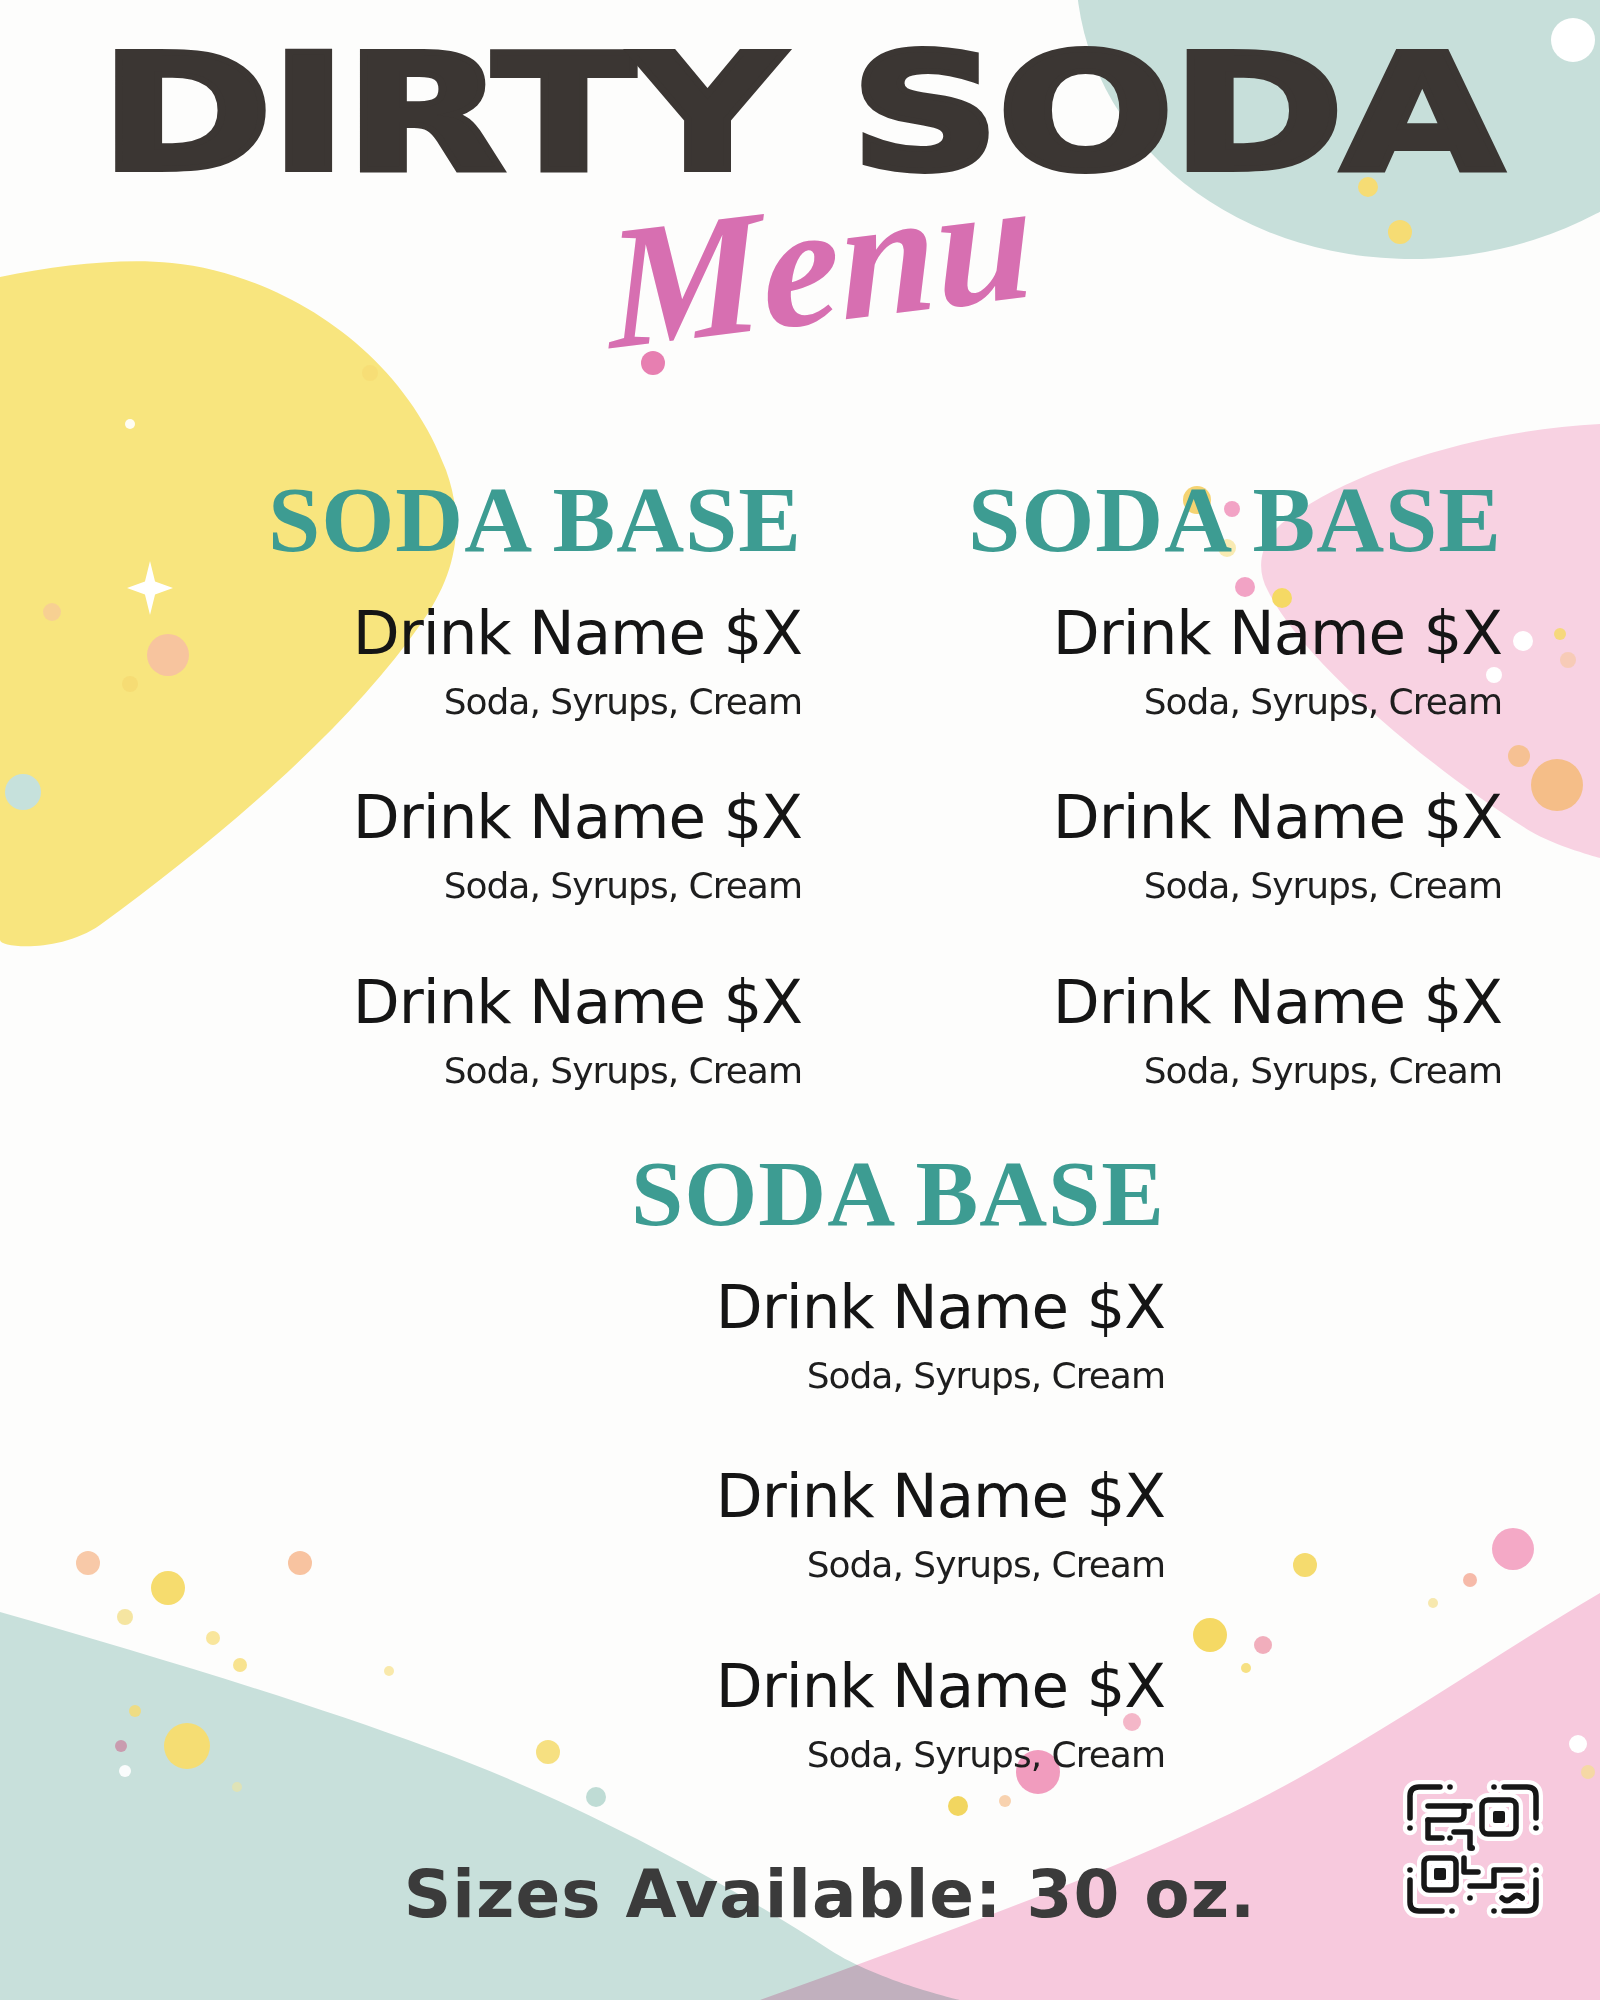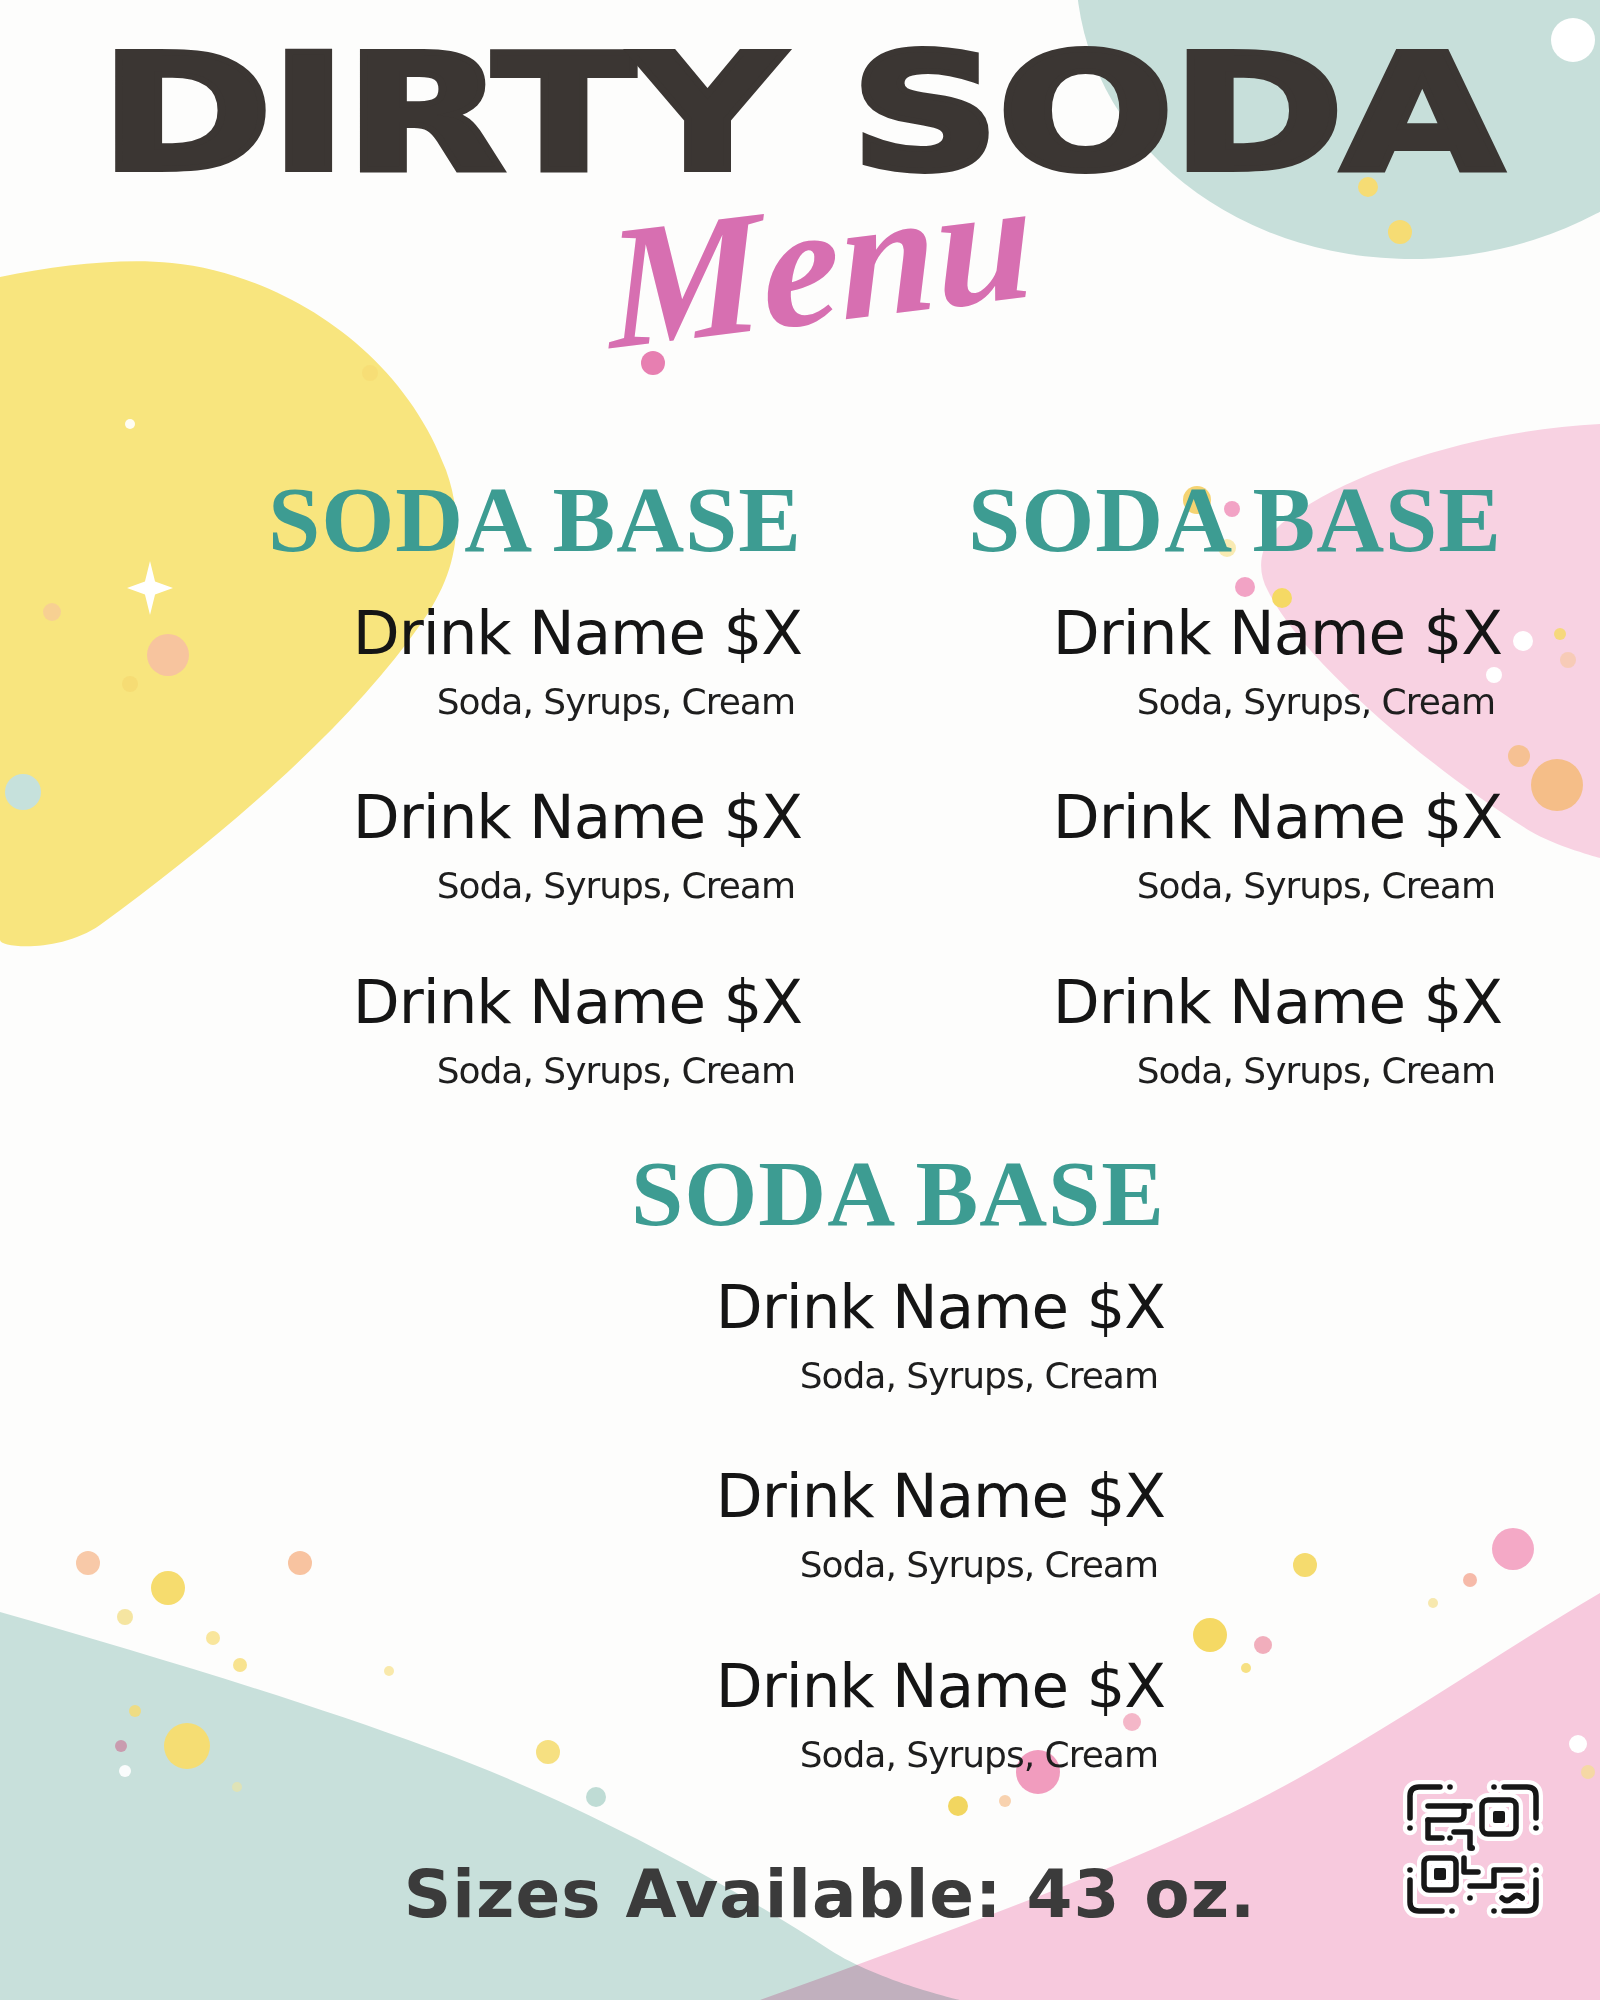--- a/index.html
+++ b/index.html
@@ -26,21 +26,21 @@
   .section{position:absolute;width:700px;z-index:2;text-align:right;}
   .section.col-left{left:102px;top:472px;}
   .section.col-right{left:802px;top:472px;}
   .section.col-center{left:465px;top:1146px;}
   .section-title{margin:0 0 32px 0;font-family:"Liberation Serif",serif;font-weight:700;
     font-size:94px;line-height:1;letter-spacing:1px;color:var(--accent-teal);white-space:nowrap;}
   .menu-item{margin:0 0 59px 0;}
   .col-center .menu-item{margin-bottom:64px;}
   .item-name{margin:0 0 12px 0;font-size:61px;line-height:1.15;letter-spacing:-1px;
     color:var(--text);font-weight:400;}
-  .item-desc{margin:7px;font-size:36px;line-height:1.2;letter-spacing:-1px;
+  .item-desc{margin:0;font-size:36px;line-height:1.2;letter-spacing:-1px;
     color:#1E1E1E;font-weight:400;}
   .footer-line{position:absolute;left:60px;top:1856px;width:1540px;z-index:3;margin:0;
     text-align:center;font-weight:700;font-size:66px;letter-spacing:1px;
     color:var(--footer-text);}
   .qr{position:absolute;left:1398px;top:1774px;width:150px;height:150px;z-index:3;}
   .qr-glow{stroke:#FFFFFF;stroke-width:14;fill:none;stroke-linecap:round;stroke-linejoin:round;}
   .qr-glow .fill{fill:#FFFFFF;stroke:#FFFFFF;stroke-width:9;}
   .qr-ink{stroke:#171717;stroke-width:5.5;fill:none;stroke-linecap:round;stroke-linejoin:round;}
   .qr-ink .fill{fill:#171717;stroke:none;}
   .qr-ink .qdot{fill:#171717;stroke:none;}
@@ -160,21 +160,21 @@
     <div class="menu-item">
       <p class="item-name">Drink Name $X</p>
       <p class="item-desc">Soda, Syrups, Cream</p>
     </div>
     <div class="menu-item">
       <p class="item-name">Drink Name $X</p>
       <p class="item-desc">Soda, Syrups, Cream</p>
     </div>
   </section>
 
-  <p class="footer-line">Sizes Available: 43 oz.</p>
+  <p class="footer-line">Sizes Available: 30 oz.</p>
 
   <svg class="qr" viewBox="0 0 150 150">
     <g class="qr-glow">
       <path d="M12,44 V22 Q12,13 21,13 H42"></path>
         <path d="M106,13 H129 Q138,13 138,22 V44"></path>
       <path d="M12,106 V128 Q12,137 21,137 H44"></path>
         <path d="M138,106 V128 Q138,137 129,137 H106"></path>
       <circle class="qdot" cx="52" cy="13" r="2.8"></circle>
         <circle class="qdot" cx="12" cy="54" r="2.8"></circle>
       <circle class="qdot" cx="96" cy="13" r="2.8"></circle>

